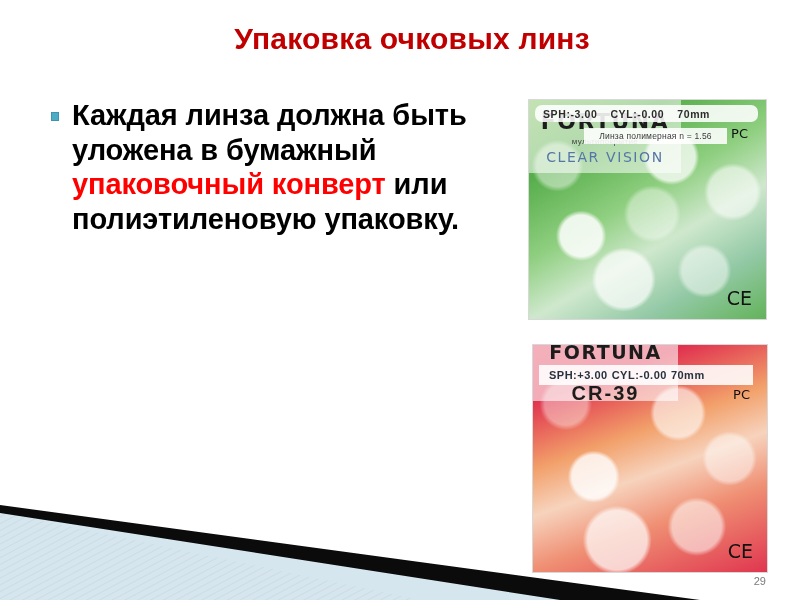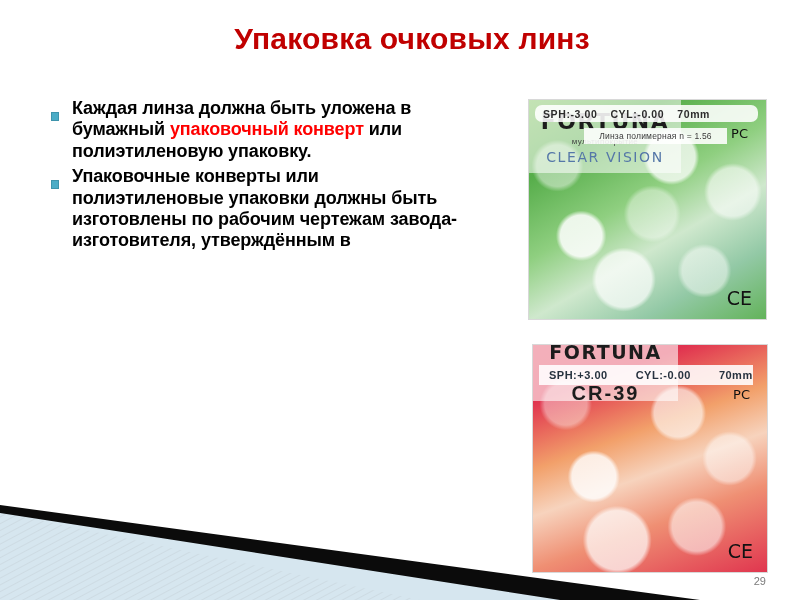--- a/index.html
+++ b/index.html
@@ -48,21 +48,21 @@
     position: absolute;
     left: 44px;
     top: 98px;
     width: 430px;
   }
 
   .bullet-item {
     position: relative;
     padding-left: 28px;
     margin-bottom: 4px;
-    font-size: 18px;
+    font-size: 29px;
     font-weight: bold;
     line-height: 1.19;
     color: #000000;
     letter-spacing: -0.1px;
   }
 
   .bullet-marker {
     position: absolute;
     left: 7px;
     top: 14px;
@@ -153,21 +153,21 @@
     justify-content: center;
   }
 
   
   .p2-spec {
     left: 6px; top: 20px;
     width: 204px; height: 20px;
     font-size: 11px;
     letter-spacing: 0.5px;
     padding-left: 10px;
-    gap: 28px;
+    gap: 4px;
     color: #27323f;
   }
   .p2-sub {
     left: 54px; top: 45px;
     width: 140px; height: 14px;
     font-size: 8px;
     justify-content: center;
     font-weight: normal;
     color: #3a3a3a;
   }
@@ -265,24 +265,20 @@
 
   <div class="slide-title">Упаковка очковых линз</div>
 
   <div class="body-block">
 
     <div class="bullet-item">
       <span class="bullet-marker"></span>
       <span>Каждая линза должна быть уложена в бумажный </span><span class="hl-red">упаковочный конверт</span><span> или полиэтиленовую упаковку.</span>
     </div>
 
-    <div class="bullet-item">
-      <span class="bullet-marker"></span>
-      <span>Упаковочные конверты или полиэтиленовые упаковки должны быть изготовлены по рабочим чертежам завода-изготовителя, утверждённым в</span>
-    </div>
 
   </div>
 
   <div class="photo photo-1">
     <div class="label-strip p1-spec">
       <span>SPH:-3.00</span>
       <span>CYL:-0.00</span>
       <span>70mm</span>
     </div>
     <div class="label-strip p1-sub">Линза полимерная  n = 1.56</div>

